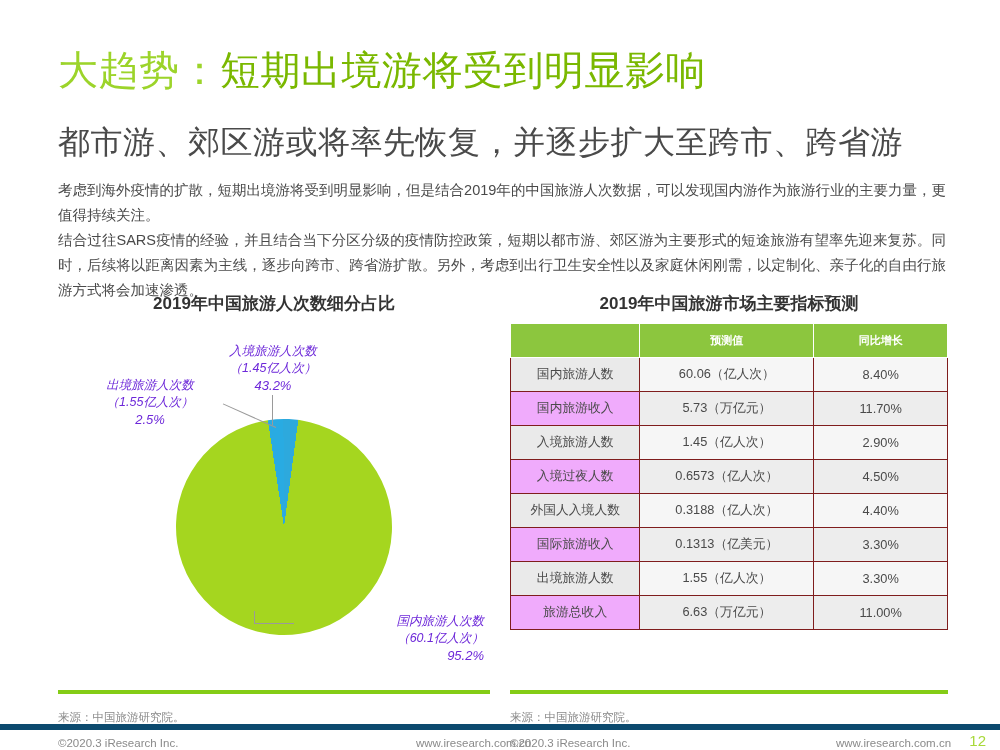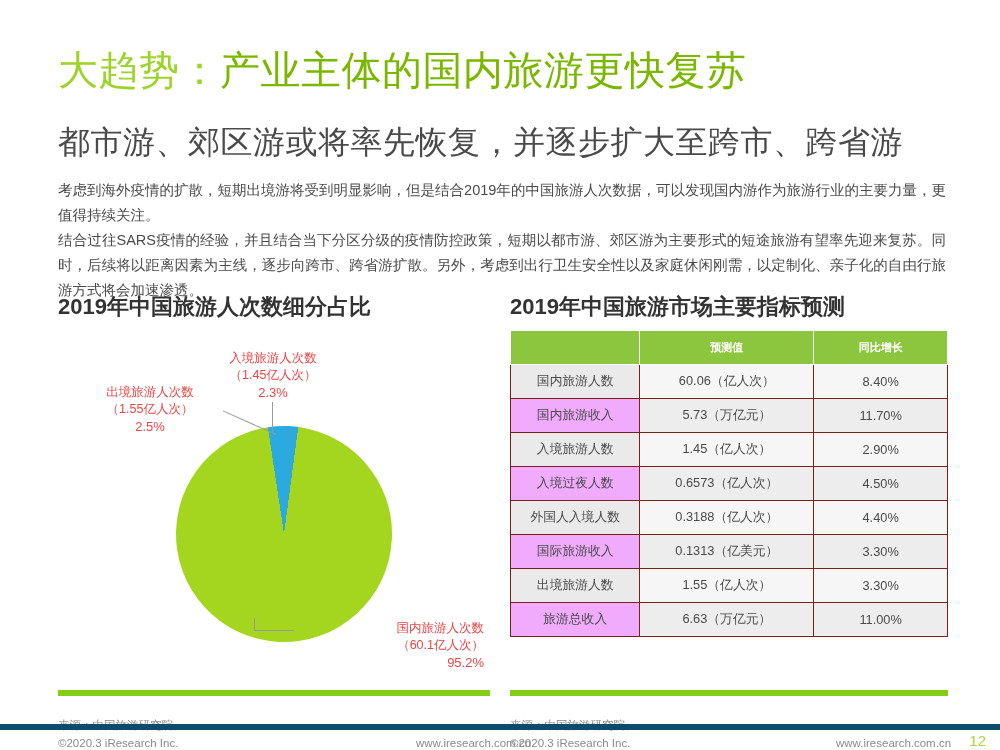--- a/index.html
+++ b/index.html
@@ -47,37 +47,37 @@
     font-size:14.5px;line-height:25px;color:#4a4a4a;text-align:justify;
   }
   .para.p1{top:178px;}
   .para.p2{top:228px;}
 
   
   .col-left{position:absolute;left:58px;top:292px;width:432px;}
   .col-right{position:absolute;left:510px;top:292px;width:438px;}
 
   .col-title{
-    font-size:22px;font-weight:700;color:#333;text-align:left;
+    font-size:17px;font-weight:700;color:#333;text-align:center;
     margin-bottom:8px;
   }
 
   
   .pie-wrap{position:relative;width:432px;height:390px;}
   .pie{
     position:absolute;left:118px;top:96px;width:216px;height:216px;
     border-radius:50%;
     background:
       conic-gradient(from 0deg,
         #29abe2 0deg 8.28deg,
         #2da9dd 8.28deg 16.2deg,
         #a5d61f 16.2deg 360deg);
     transform:rotate(-8.6deg);
   }
-  .lbl{position:absolute;font-size:12.5px;color:#ef4444;line-height:17px;text-align:center;}
+  .lbl{position:absolute;font-size:12.5px;color:#6d28d9;line-height:17px;text-align:center;font-style:italic;}
   .lbl-in{left:140px;top:20px;width:150px;}
   .lbl-out{left:22px;top:54px;width:140px;}
   .lbl-dom{left:236px;top:290px;width:190px;text-align:right;}
   .pct{font-size:13px;}
   .leader{position:absolute;background:#9a9a9a;}
 
   
   table{border-collapse:collapse;width:438px;font-size:12.8px;}
   thead th{
     background:#8cc63e;color:#fff;font-weight:700;font-size:11px;
@@ -91,21 +91,21 @@
   tbody tr.odd td{background:#f6f6f6;}
   tbody tr.even td:first-child{background:#f0abfc;}
   tbody tr.even td{background:#ededed;}
   td.c0{width:130px;}
   td.c1{width:176px;}
   td.c2{width:132px;}
 
   
   .source{
     position:absolute;font-size:11.5px;color:#8a8a8a;
-    border-top:6px solid #84cc16;padding-top:22px;
+    border-top:4px solid #84cc16;padding-top:16px;
   }
   .source.left{left:58px;top:690px;width:432px;}
   .source.right{left:510px;top:690px;width:438px;}
 
   .footer{
     position:absolute;left:0;top:724px;width:1000px;height:26px;
     border-top:6px solid #0c4a6e;
   }
   .foot-txt{position:absolute;font-size:11.5px;color:#8a8a8a;top:7px;}
   .f1{left:58px;}
@@ -116,21 +116,21 @@
     position:absolute;right:14px;top:2px;font-size:15px;color:#a8d93a;font-weight:400;
   }
 </style>
 </head>
 <body>
 
 <div class="slide">
 
   <div class="title-row">
     <div class="main-title">
-      <span>大趋势：</span><span class="dark">产业主体的国内旅游更快复苏</span>
+      <span>大趋势：</span><span class="dark">短期出境游将受到明显影响</span>
     </div>
   </div>
 
   <div class="subtitle">都市游、郊区游或将率先恢复，并逐步扩大至跨市、跨省游</div>
 
   <div class="para p1">考虑到海外疫情的扩散，短期出境游将受到明显影响，但是结合2019年的中国旅游人次数据，可以发现国内游作为旅游行业的主要力量，更值得持续关注。</div>
   <div class="para p2">结合过往SARS疫情的经验，并且结合当下分区分级的疫情防控政策，短期以都市游、郊区游为主要形式的短途旅游有望率先迎来复苏。同时，后续将以距离因素为主线，逐步向跨市、跨省游扩散。另外，考虑到出行卫生安全性以及家庭休闲刚需，以定制化、亲子化的自由行旅游方式将会加速渗透。</div>
 
   <div class="col-left">
     <div class="col-title">2019年中国旅游人次数细分占比</div>
@@ -138,21 +138,21 @@
       <div class="pie"></div>
 
       <div class="leader" style="left:214px;top:72px;width:1px;height:30px;"></div>
       <div class="leader" style="left:160px;top:104px;width:58px;height:1px;transform:rotate(24deg);transform-origin:right center;"></div>
       <div class="leader" style="left:196px;top:300px;width:40px;height:1px;"></div>
       <div class="leader" style="left:196px;top:288px;width:1px;height:13px;"></div>
 
       <div class="lbl lbl-in">
         <div>入境旅游人次数</div>
         <div>（1.45亿人次）</div>
-        <div class="pct">2.3%</div>
+        <div class="pct">43.2%</div>
       </div>
 
       <div class="lbl lbl-out">
         <div>出境旅游人次数</div>
         <div>（1.55亿人次）</div>
         <div class="pct">2.5%</div>
       </div>
 
       <div class="lbl lbl-dom">
         <div>国内旅游人次数</div>

